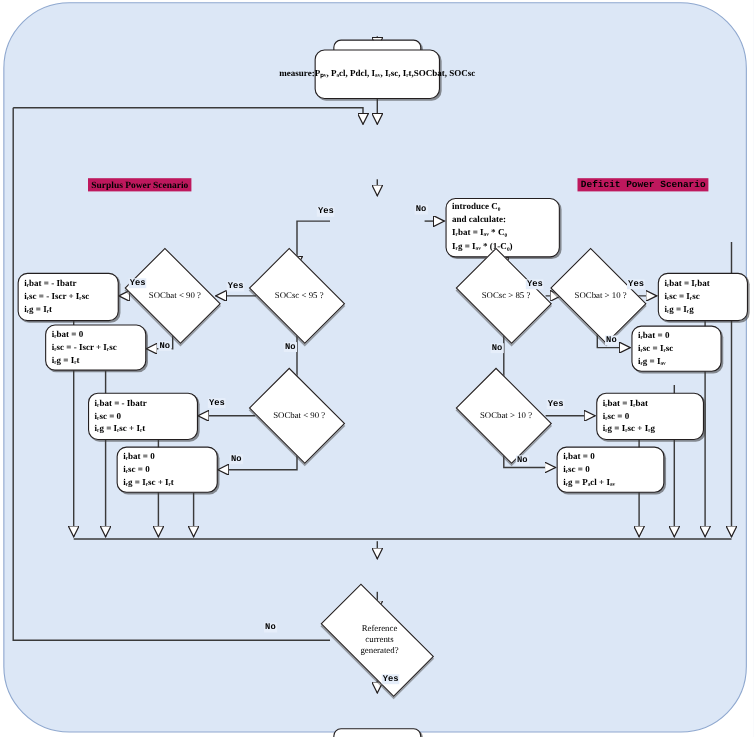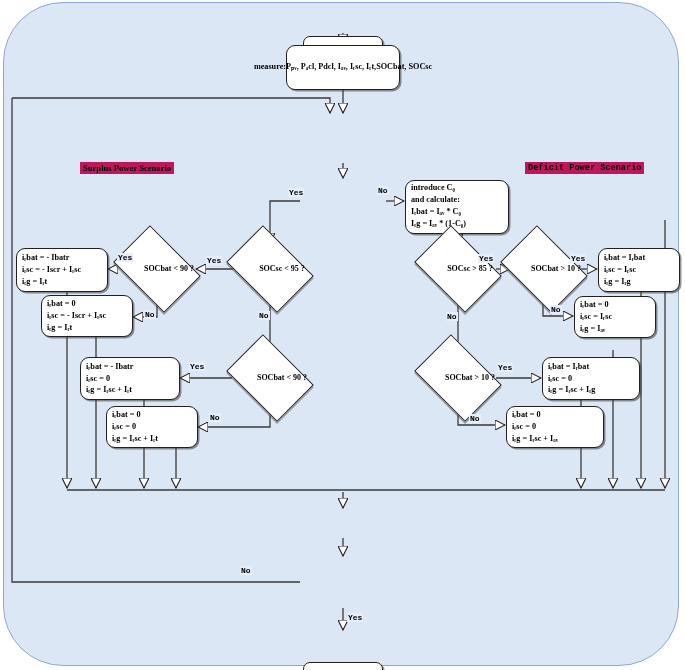--- a/index.html
+++ b/index.html
@@ -17,23 +17,23 @@
   .term{border-radius:7px;font-size:10.5px;letter-spacing:.3px;margin-top:31px;}
   .proc{font-size:8.2px;line-height:1.32;padding:3px 4px;}
   .eqbox{font-size:8.2px;line-height:1.45;padding:3px 5px;justify-content:flex-start;text-align:left;}
   .eqbox .inner{width:100%;}
 
   .diamond{position:absolute;}
   .diamond .shape{position:absolute;left:0;top:0;width:100%;height:100%;
       background:#ffffff;border:1.4px solid #231f20;
       transform:rotate(45deg);box-sizing:border-box;
       box-shadow:1.5px 1.5px 0 rgba(60,60,60,.45);}
-  .diamond .dtext{position:absolute;left:12px;top:0;width:100%;height:100%;
+  .diamond .dtext{position:absolute;left:2px;top:0;width:100%;height:100%;
       display:flex;align-items:center;justify-content:center;text-align:right;
-      font-size:8px;font-weight:bold;line-height:1.25;color:#000;}
+      font-size:8px;font-weight:normal;line-height:1.25;color:#000;}
 
   .lbl{position:absolute;font-size:8px;font-weight:bold;color:#000;
        background:#e6eefa;padding:0 1px;white-space:nowrap;font-family:Liberation Mono, monospace;}
   .scenario{position:absolute;font-size:8.6px;font-weight:bold;color:#000;
             background:#be185d;padding:1px 3px;white-space:nowrap;}
   .eqline{white-space:nowrap;}
 </style>
 </head>
 <body>
 
@@ -146,20 +146,28 @@
     <div class="dtext">SOCsc &gt; 85 ?</div>
   </div>
   <div class="diamond" style="left:508px;top:243px;width:72px;height:52px;">
     <div class="shape"></div>
     <div class="dtext">SOCbat &gt; 10 ?</div>
   </div>
   <div class="diamond" style="left:422px;top:352px;width:72px;height:52px;">
     <div class="shape"></div>
     <div class="dtext">SOCbat &gt; 10 ?</div>
   </div>
+  <div class="diamond" style="left:296px;top:556px;width:94px;height:52px;">
+    <div class="shape"></div>
+    <div class="dtext" style="flex-direction:column;">
+      <div>Reference</div>
+      <div>currents</div>
+      <div>generated?</div>
+    </div>
+  </div>
 
   <div class="node rnd eqbox" style="left:16px;top:248px;width:92px;height:44px;flex-direction:column;justify-content:center;">
     <div class="inner eqline">iᵣbat = - Ibatr</div>
     <div class="inner eqline">iᵣsc = - Iscr + Iᵣsc</div>
     <div class="inner eqline">iᵣg = Iᵣt</div>
   </div>
   <div class="node rnd eqbox" style="left:41px;top:295px;width:92px;height:42px;flex-direction:column;justify-content:center;">
     <div class="inner eqline">iᵣbat = 0</div>
     <div class="inner eqline">iᵣsc = - Iscr + Iᵣsc</div>
     <div class="inner eqline">iᵣg = Iᵣt</div>
@@ -186,21 +194,21 @@
     <div class="inner eqline">iᵣg = Iₐᵥ</div>
   </div>
   <div class="node rnd eqbox" style="left:542px;top:357px;width:98px;height:43px;flex-direction:column;justify-content:center;">
     <div class="inner eqline">iᵣbat = Iᵣbat</div>
     <div class="inner eqline">iᵣsc = 0</div>
     <div class="inner eqline">iᵣg = Iᵣsc + Iᵣg</div>
   </div>
   <div class="node rnd eqbox" style="left:506px;top:406px;width:98px;height:42px;flex-direction:column;justify-content:center;">
     <div class="inner eqline">iᵣbat = 0</div>
     <div class="inner eqline">iᵣsc = 0</div>
-    <div class="inner eqline">iᵣg = Iᵣsc + Iₐᵥ</div>
+    <div class="inner eqline">iᵣg = Pₐcl + Iₐᵥ</div>
   </div>
 
 
   <div class="node rnd term" style="left:303px;top:631px;width:80px;height:28px;">END</div>
 
   <div class="lbl" style="left:288px;top:188px;">Yes</div>
   <div class="lbl" style="left:377px;top:186px;">No</div>
   <div class="lbl" style="left:206px;top:256px;">Yes</div>
   <div class="lbl" style="left:258px;top:311px;">No</div>
   <div class="lbl" style="left:117px;top:253px;">Yes</div>

